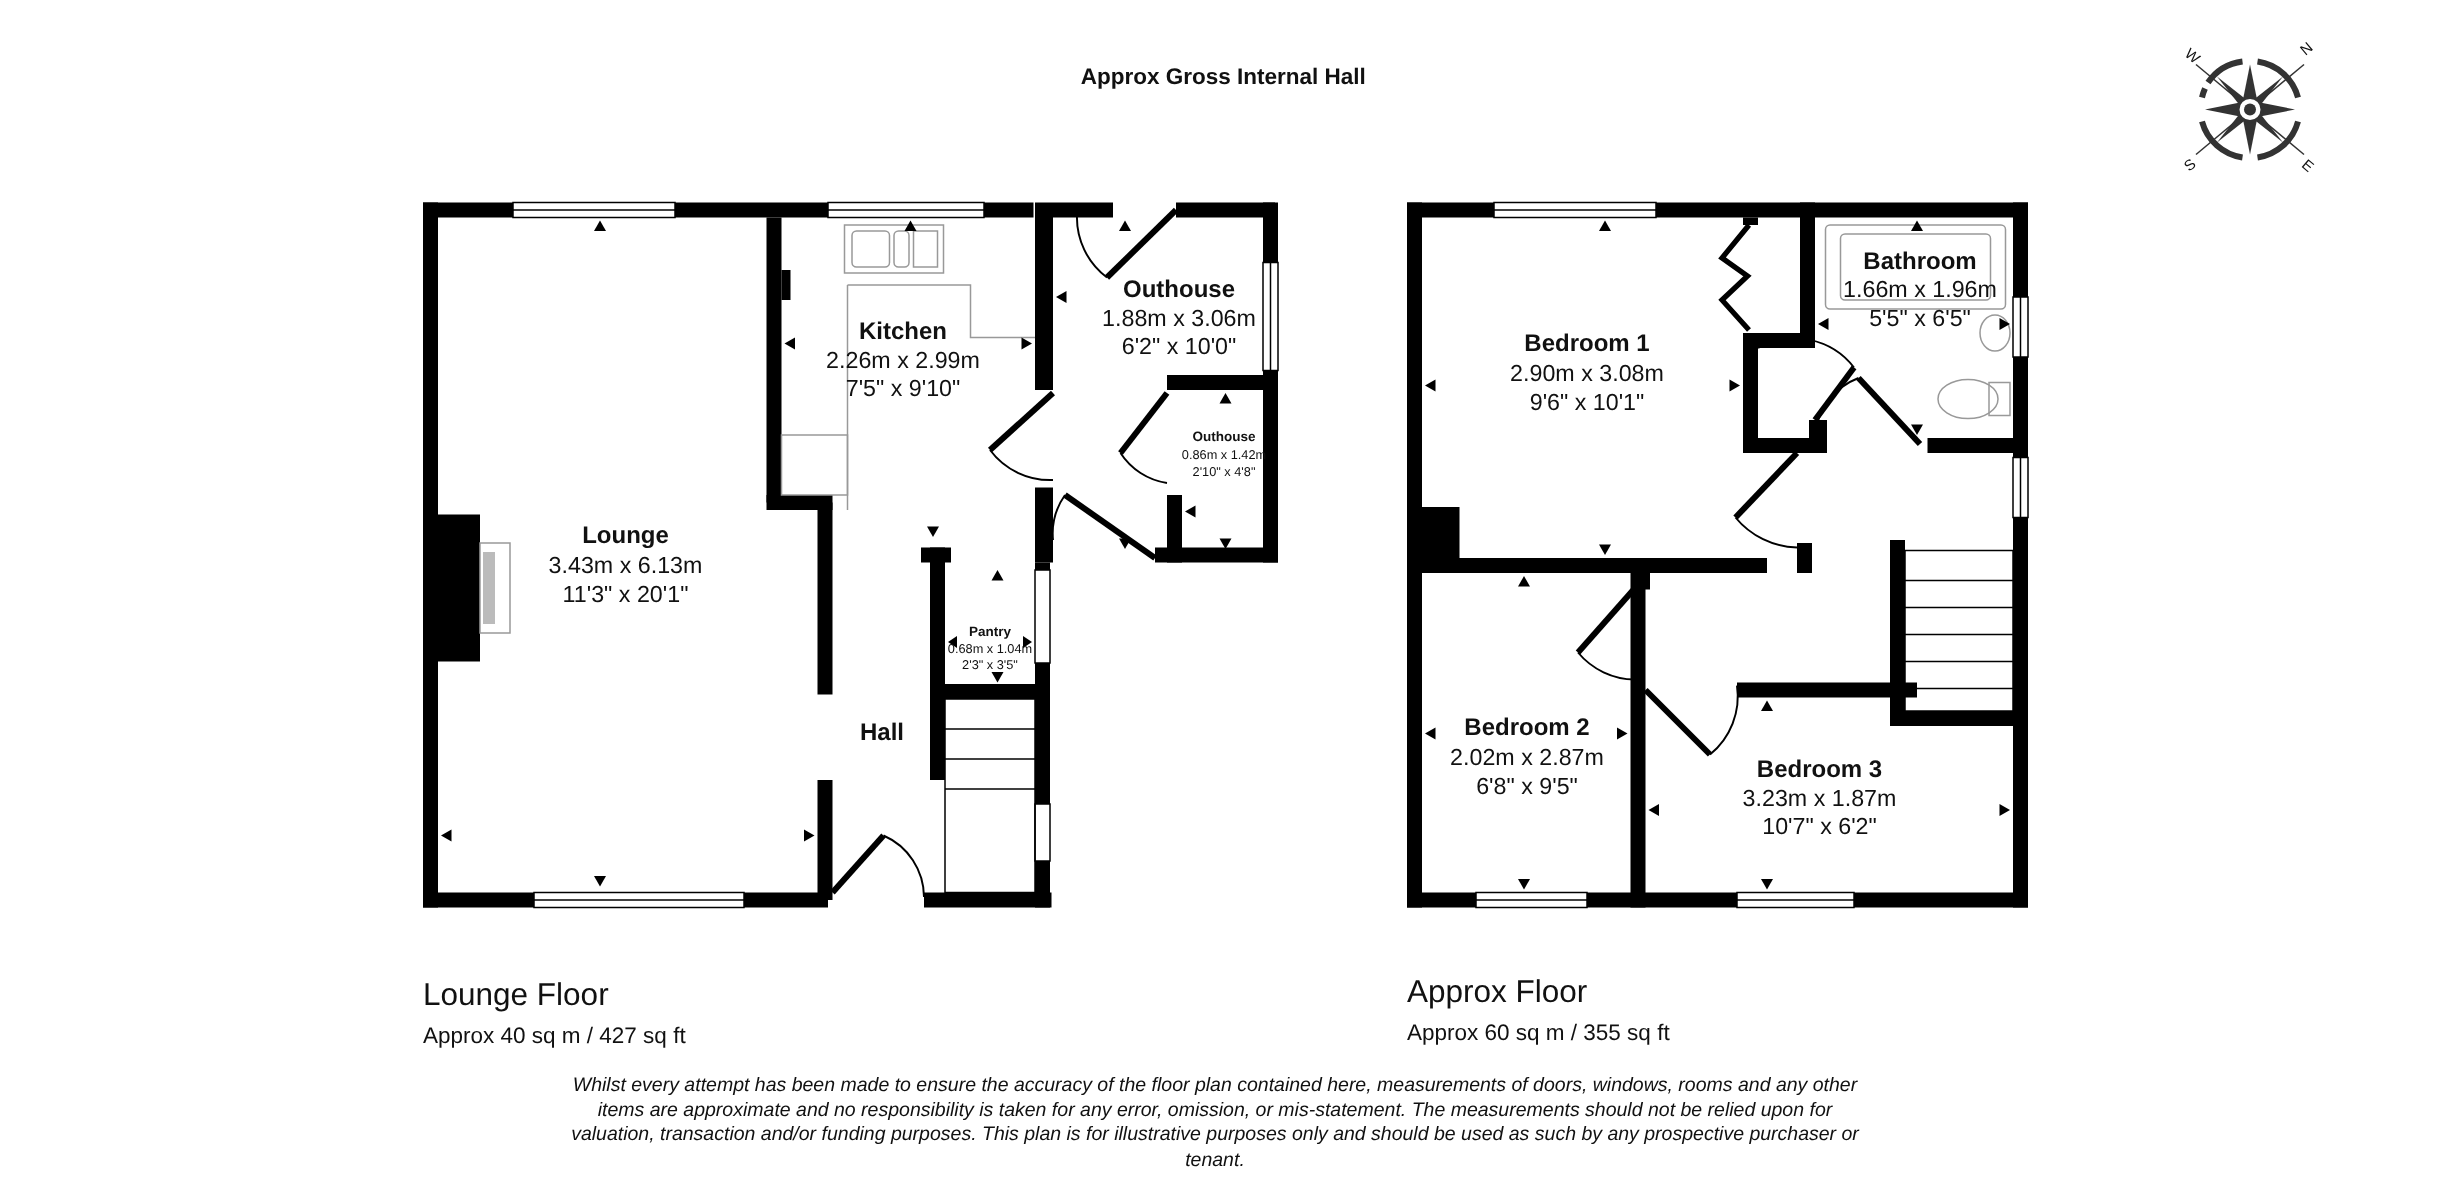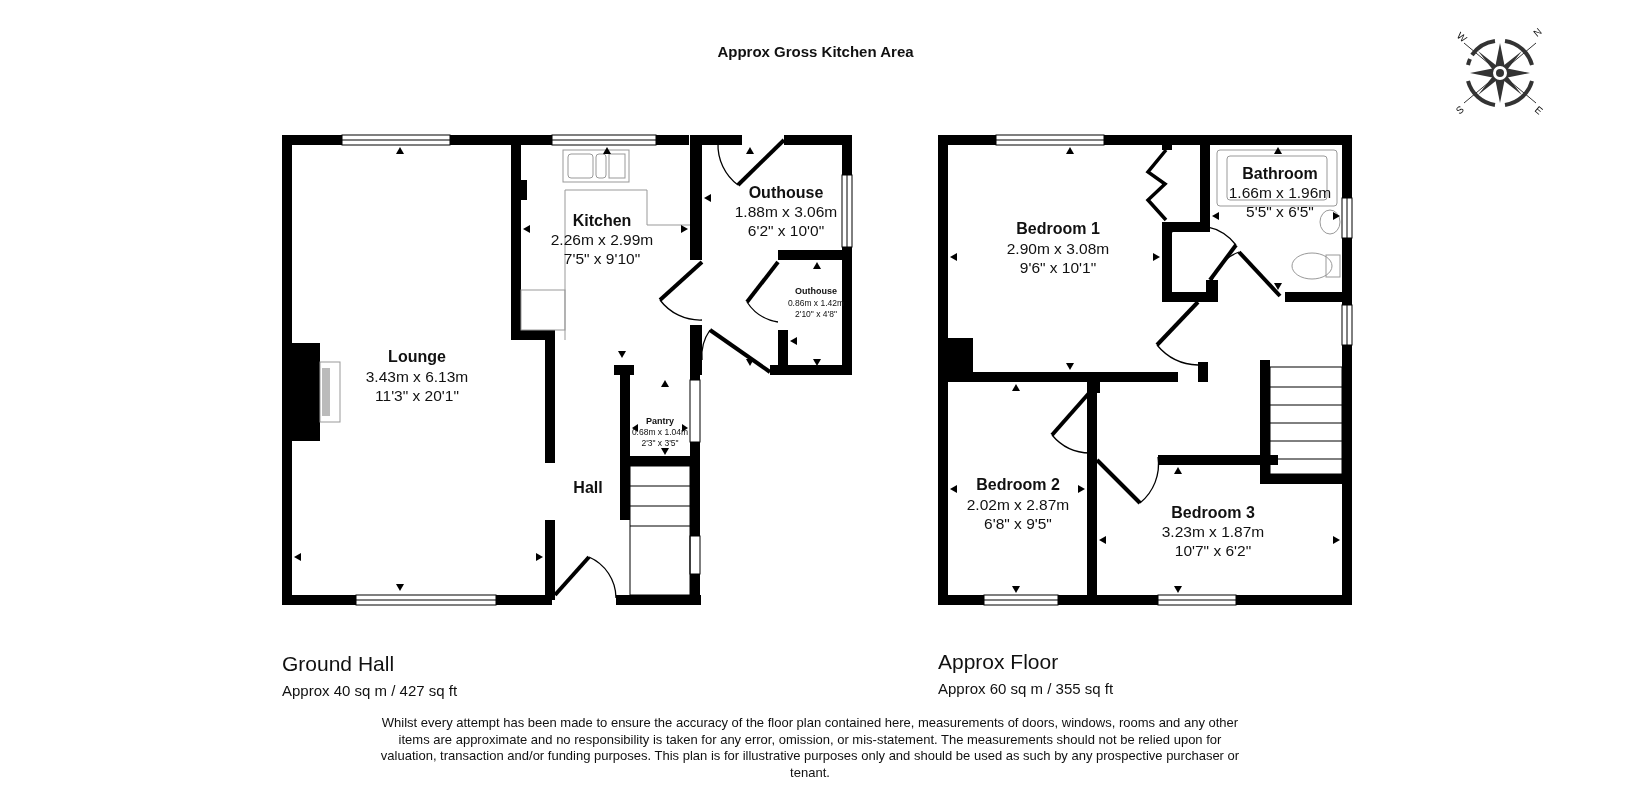--- a/index.html
+++ b/index.html
@@ -1,32 +1,32 @@
 <!DOCTYPE html>
 <html><head>
 <meta charset="utf-8">
 <style>
   html, body { margin:0; padding:0; background:#ffffff; }
   body { width:1631px; height:800px; position:relative; overflow:hidden; font-family:"Liberation Sans", sans-serif; color:#111; }
   .abs { position:absolute; }
   .title { left:0; width:1631px; top:43px; text-align:center; font-weight:bold; font-size:15px; line-height:18px; }
   .floor-label { font-size:21px; line-height:24px; }
   .floor-area { font-weight:normal; font-size:15px; line-height:18px; }
-  .disclaimer { left:370px; width:880px; top:715px; text-align:center; font-size:13px; line-height:16.5px; color:#111; }
+  .disclaimer { left:370px; width:880px; top:715px; text-align:center; font-size:13px; line-height:16.5px; color:#111;font-style:italic; }
   svg text { font-family:"Liberation Sans", sans-serif; fill:#111; }
   .rn { font-weight:bold; font-size:16px; }
   .rd { font-size:15.5px; }
   .sn { font-weight:bold; font-size:9px; }
   .sd { font-size:8.5px; }
 </style>
 </head>
 <body>
 
 <div class="abs title">
-  <div>Approx Gross Kitchen Area</div>
+  <div>Approx Gross Internal Hall</div>
 </div>
 
 <svg class="abs" style="left:1450px;top:25px" width="110" height="95" viewBox="0 0 110 95">
   <g transform="translate(50,48)">
     <path d="M -28 -18 A 33 33 0 0 1 -5 -32" stroke="#333" stroke-width="4" fill="none"></path>
     <path d="M 5 -32 A 33 33 0 0 1 32 -8" stroke="#333" stroke-width="4" fill="none"></path>
     <path d="M 32 8 A 33 33 0 0 1 5 32" stroke="#333" stroke-width="4" fill="none"></path>
     <path d="M -5 32 A 33 33 0 0 1 -32 8" stroke="#333" stroke-width="4" fill="none"></path>
     <path d="M -32 -8 A 33 33 0 0 1 -30 -14" stroke="#333" stroke-width="4" fill="none"></path>
     <polygon points="0,-30 5,-5 0,0 -5,-5" fill="#333"></polygon>
@@ -260,18 +260,18 @@
 
   <text class="rn" x="1018" y="490" text-anchor="middle">Bedroom 2</text>
   <text class="rd" x="1018" y="510" text-anchor="middle">2.02m x 2.87m</text>
   <text class="rd" x="1018" y="529" text-anchor="middle">6'8" x 9'5"</text>
 
   <text class="rn" x="1213" y="518" text-anchor="middle">Bedroom 3</text>
   <text class="rd" x="1213" y="537" text-anchor="middle">3.23m x 1.87m</text>
   <text class="rd" x="1213" y="556" text-anchor="middle">10'7" x 6'2"</text>
 </svg>
 
-<div class="abs floor-label" style="left:282px;top:652px">Ground Hall</div>
+<div class="abs floor-label" style="left:282px;top:652px">Lounge Floor</div>
 <div class="abs floor-area" style="left:282px;top:682px">Approx 40 sq m / 427 sq ft</div>
 <div class="abs floor-label" style="left:938px;top:650px">Approx Floor</div>
 <div class="abs floor-area" style="left:938px;top:680px">Approx 60 sq m / 355 sq ft</div>
 
 <div class="abs disclaimer">Whilst every attempt has been made to ensure the accuracy of the floor plan contained here, measurements of doors, windows, rooms and any other items are approximate and no responsibility is taken for any error, omission, or mis-statement. The measurements should not be relied upon for valuation, transaction and/or funding purposes. This plan is for illustrative purposes only and should be used as such by any prospective purchaser or tenant.</div>
 
 </body></html>

